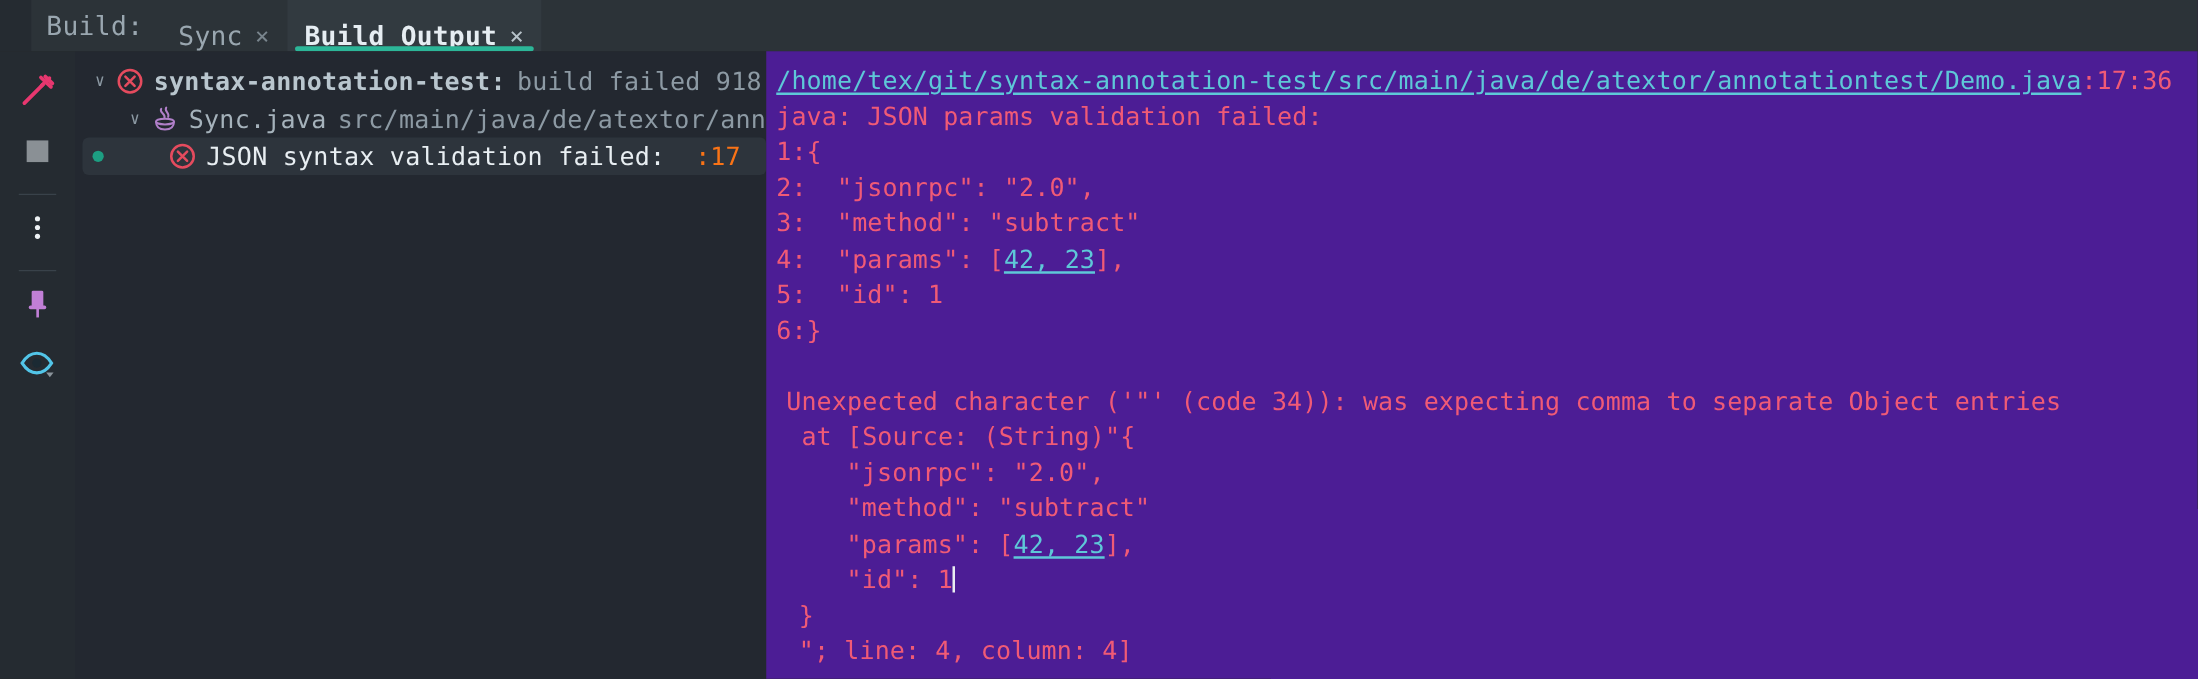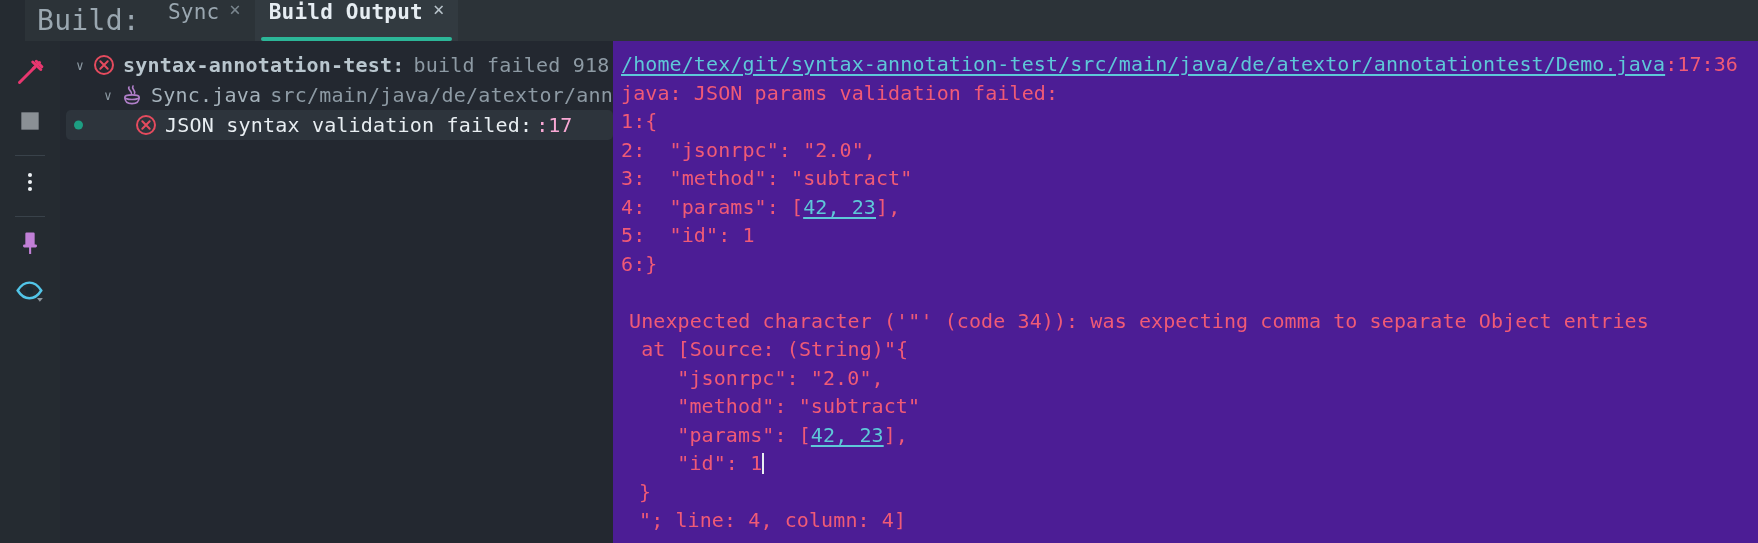--- a/index.html
+++ b/index.html
@@ -34,27 +34,27 @@
   .tabbar-gutter {
     width: 25px;
     background: #252b31;
     flex: 0 0 25px;
   }
   .tab-label-build {
     display: flex;
     align-items: center;
     padding: 0 14px 0 12px;
     color: #9aa7b0;
-    font-size: 28px;
+    font-size: 21px;
     letter-spacing: 0.3px;
     white-space: nowrap;
   }
   .tab {
     display: flex;
-    align-items: flex-start;
+    align-items: flex-end;
     gap: 10px;
     padding: 0 14px;
     color: #9aa7b0;
     font-size: 21px;
     white-space: nowrap;
     position: relative;
     cursor: default;
   }
   .tab .tab-text { letter-spacing: 0.2px; }
   .tab-close {
@@ -176,22 +176,22 @@
   .row-plain-path {
     color: #8d9aa4;
     margin-left: 9px;
     letter-spacing: 0.2px;
   }
   .row-white {
     color: #e8eef2;
     letter-spacing: 0.2px;
   }
   .row-white-suffix {
-    color: #f9a8d4;
-    margin-left: 4px;
+    color: #f97316;
+    margin-left: 24px;
   }
   .green-dot {
     position: absolute;
     left: 8px;
     top: 50%;
     transform: translateY(-50%);
     width: 9px; height: 9px;
     border-radius: 50%;
     background: #1d9e82;
   }

